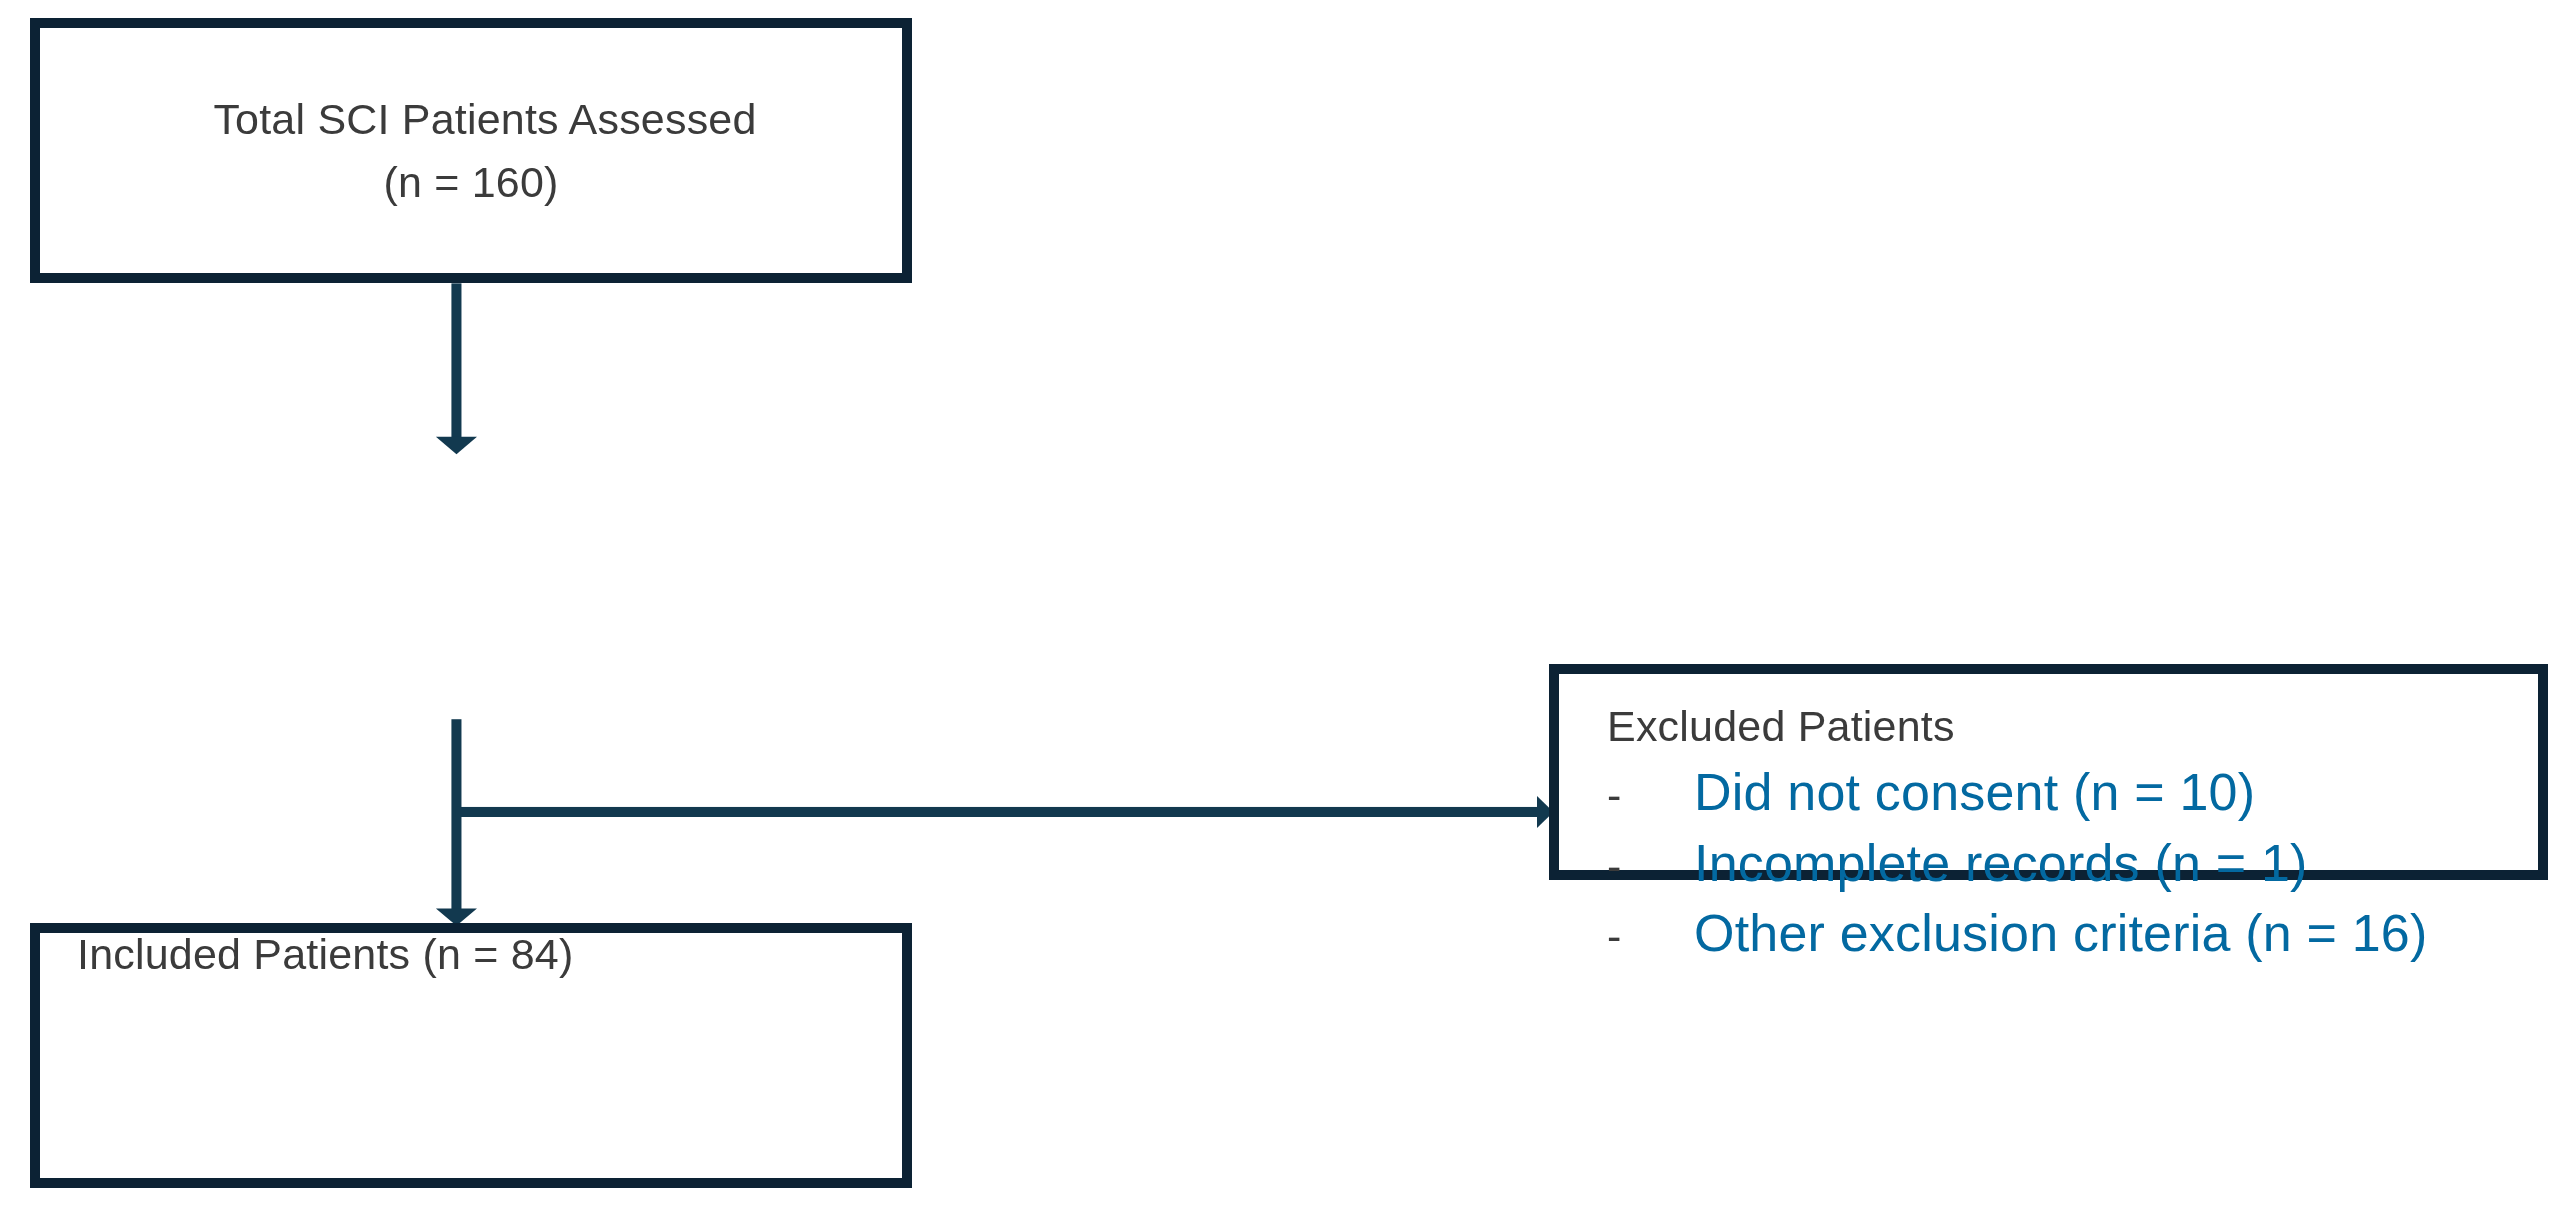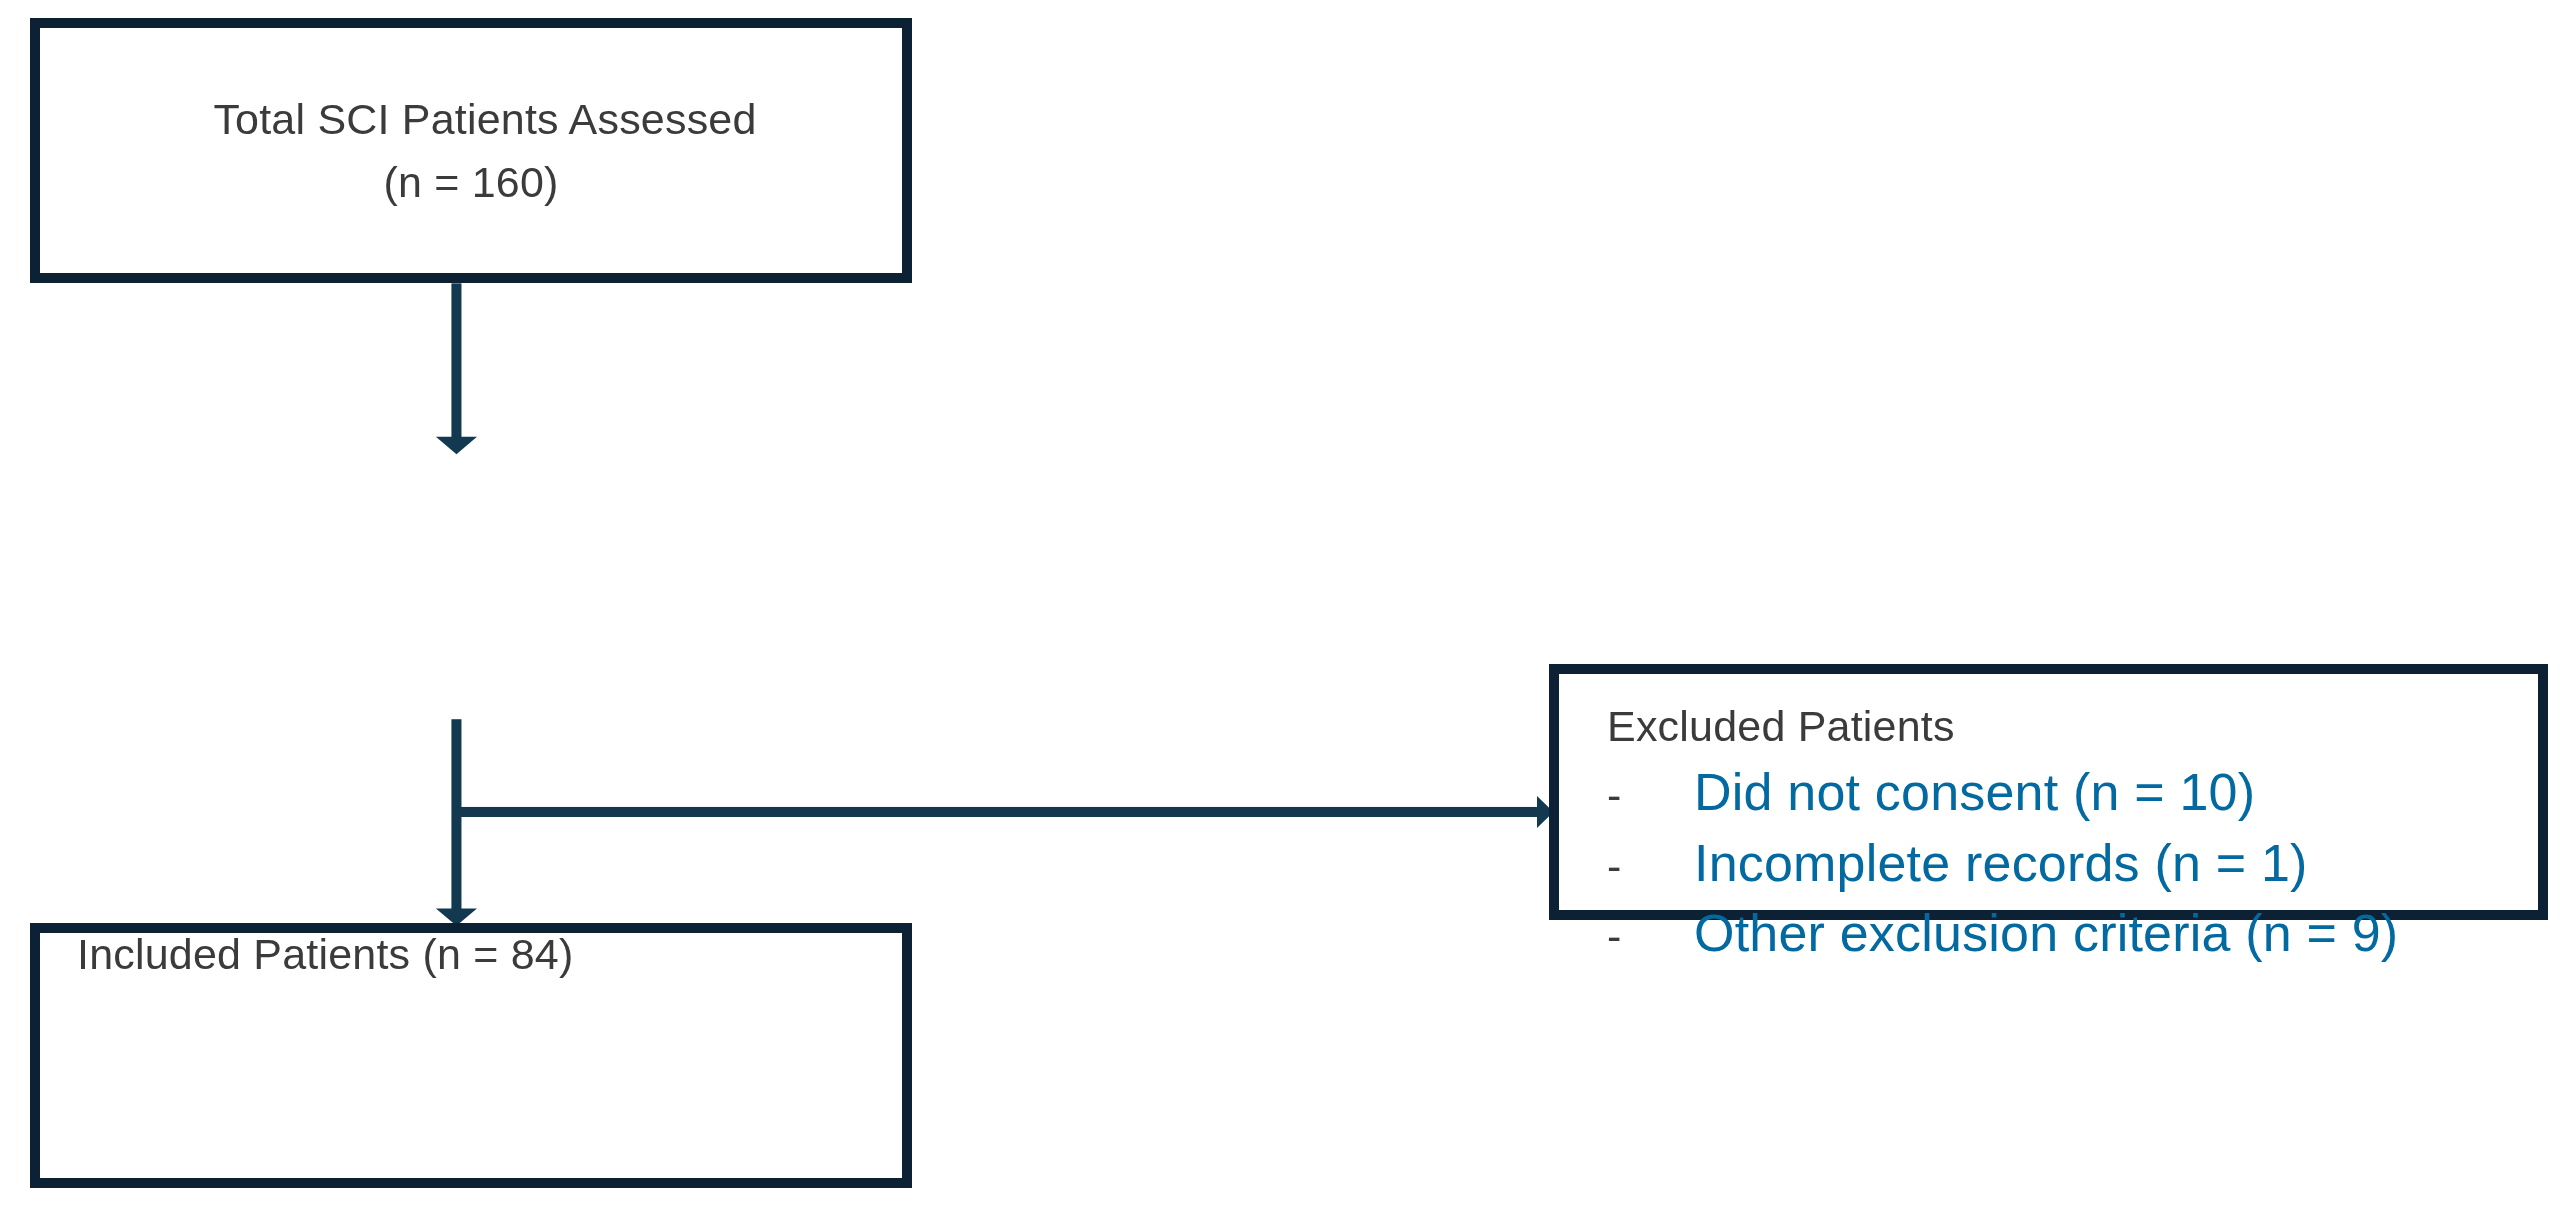--- a/index.html
+++ b/index.html
@@ -81,21 +81,21 @@
   }
   #node-included .node-text {
     text-align: left;
   }
 
   
   #node-excluded {
     left: 1549px;
     top: 664px;
     width: 999px;
-    height: 256px;
+    height: 216px;
     justify-content: flex-start;
     padding: 31px 0 0 48px;
   }
   #node-excluded .node-text {
     text-align: left;
     margin-bottom: 18.3px;
   }
   #node-excluded .node-text:last-child { margin-bottom: 0; }
 
   .bullet-row {
@@ -167,18 +167,18 @@
       <span class="bullet-label">Did not consent (n = 10)</span>
     </div>
 
     <div class="node-text bullet-row">
       <span class="bullet-dash">-</span>
       <span class="bullet-label">Incomplete records (n = 1)</span>
     </div>
 
     <div class="node-text bullet-row">
       <span class="bullet-dash">-</span>
-      <span class="bullet-label">Other exclusion criteria (n = 9)</span>
+      <span class="bullet-label">Other exclusion criteria (n = 16)</span>
     </div>
   </div>
 
 </div>
 
 
 </body></html>

